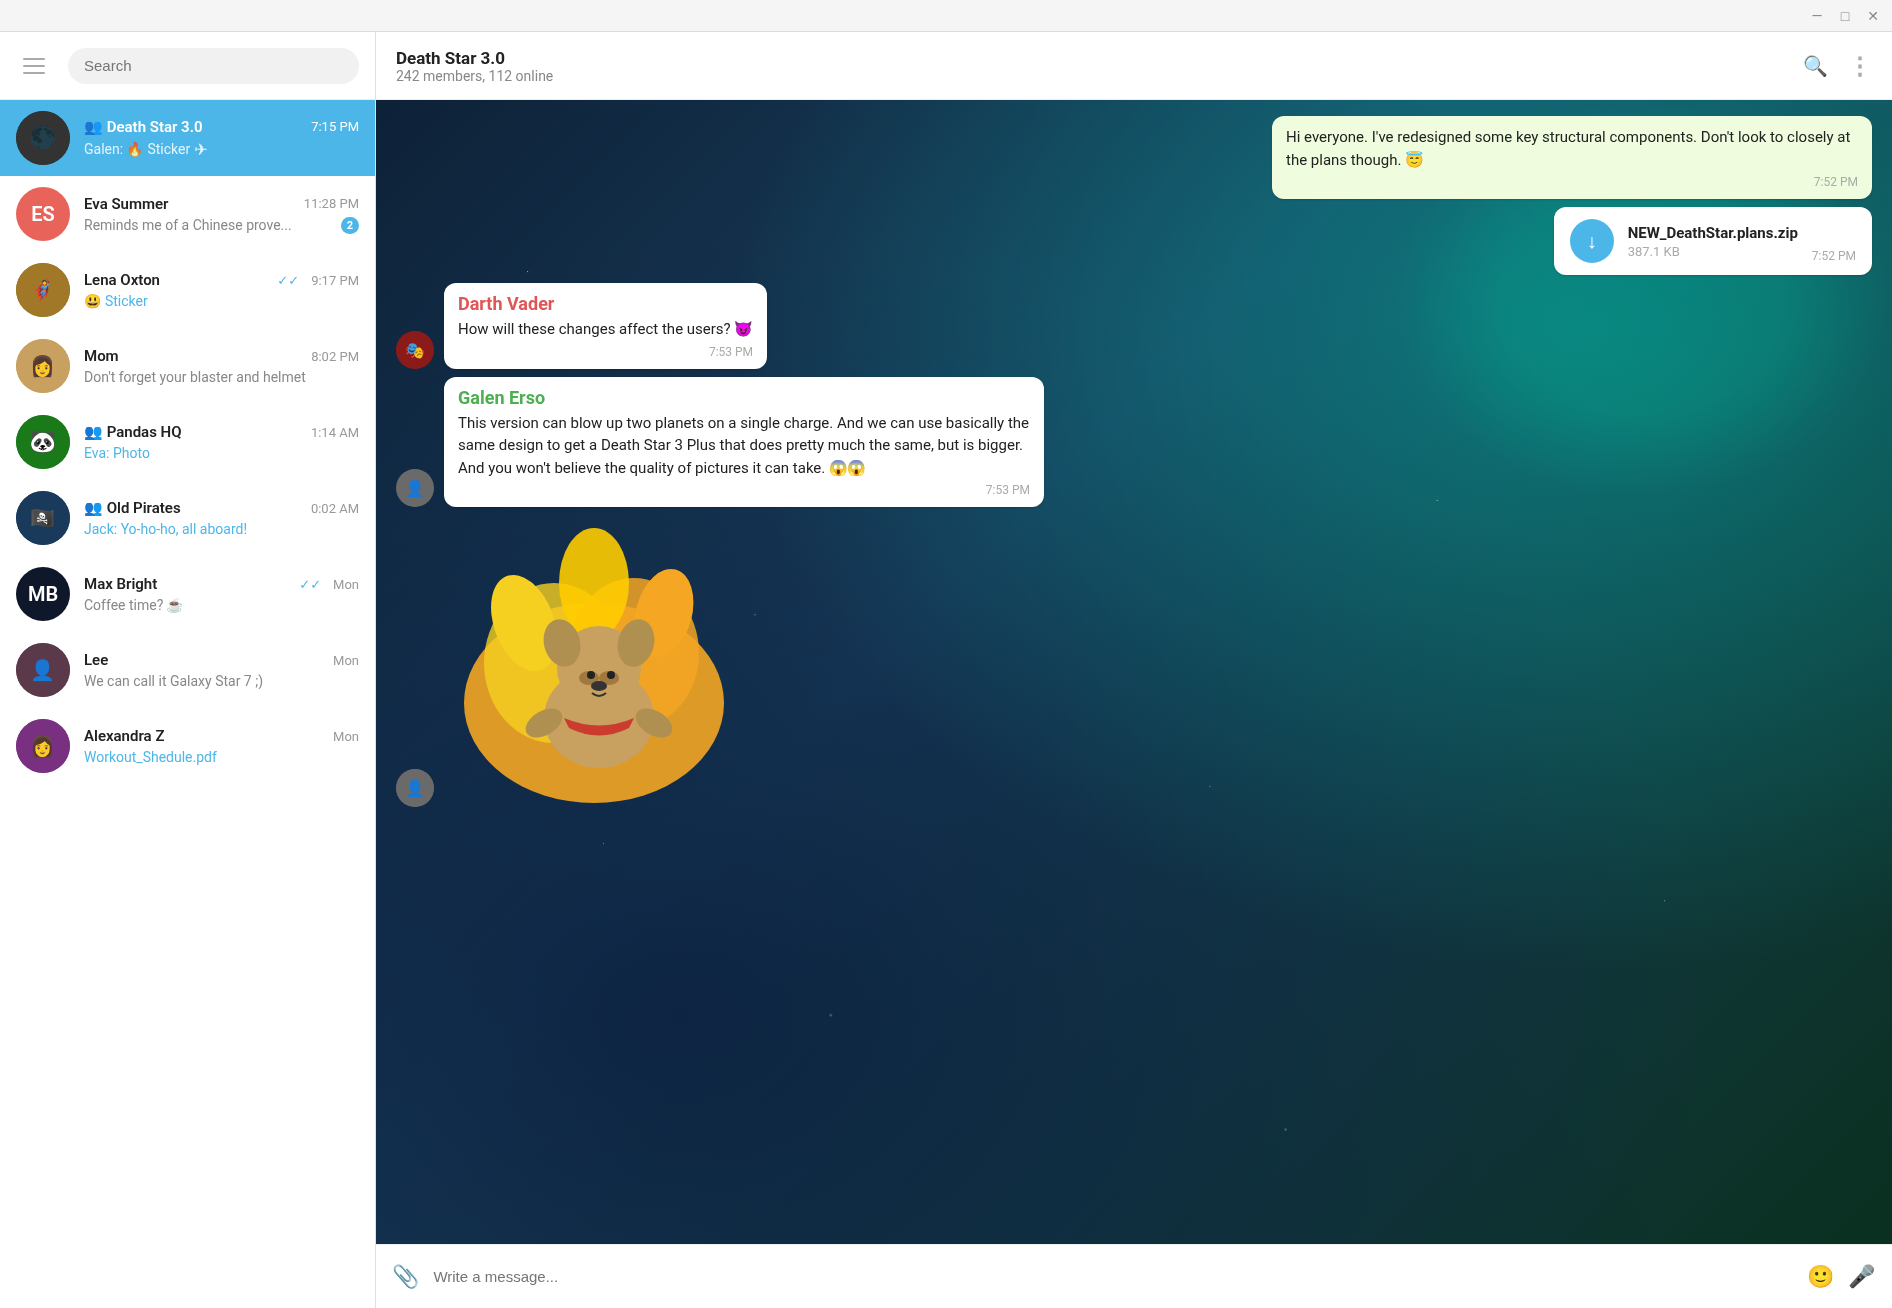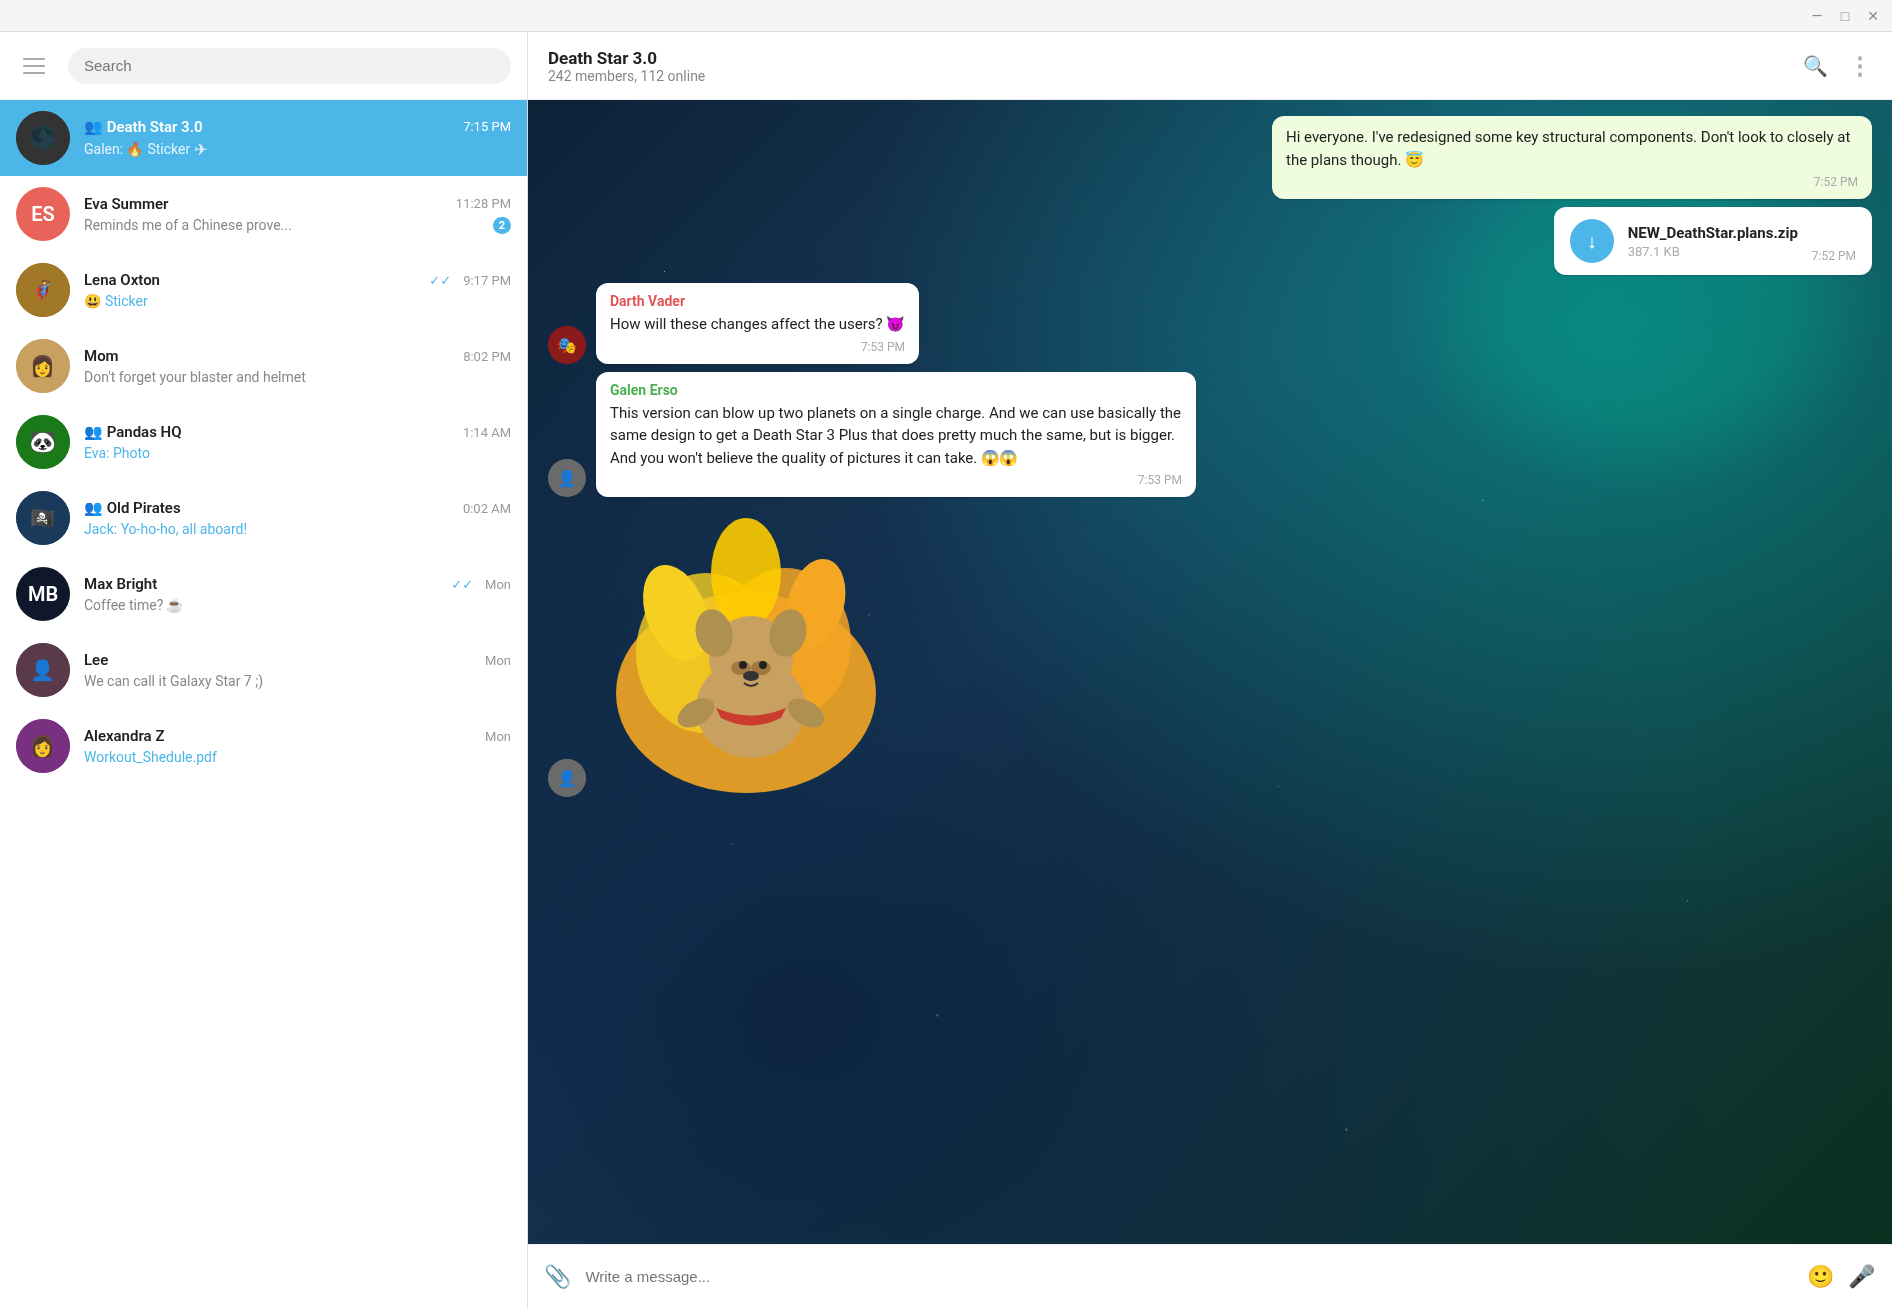--- a/index.html
+++ b/index.html
@@ -21,21 +21,21 @@
 
     
     .app-container {
       display: flex;
       flex: 1;
       overflow: hidden;
     }
 
     
     .sidebar {
-      width: 528px;
+      width: 376px;
       flex-shrink: 0;
       display: flex;
       flex-direction: column;
       background: #fff;
       border-right: 1px solid #e0e0e0;
     }
 
     .sidebar-header {
       height: 68px;
       display: flex;
@@ -172,21 +172,21 @@
       padding: 10px 14px;
       max-width: 600px;
       position: relative;
       box-shadow: 0 1px 2px rgba(0,0,0,0.15);
     }
     .msg-bubble.outgoing {
       background: #effdde;
     }
     .msg-text { font-size: 15px; color: #222; line-height: 1.5; }
     .msg-time { font-size: 12px; color: #aaa; text-align: right; margin-top: 4px; }
-    .msg-sender { font-size: 14px; font-weight: 700; margin-bottom: 4px; }
+    .msg-sender { font-size: 18px; font-weight: 700; margin-bottom: 4px; }
     .msg-sender.red { color: #e05555; }
     .msg-sender.green { color: #4caf50; }
 
     
     .file-bubble {
       background: #fff;
       border-radius: 12px;
       padding: 12px 16px;
       display: flex;
       align-items: center;

